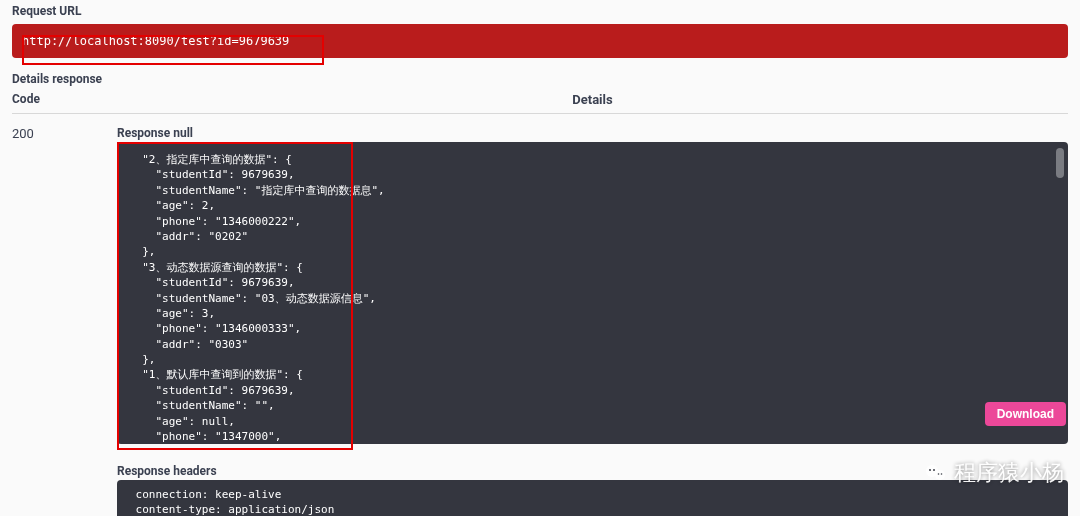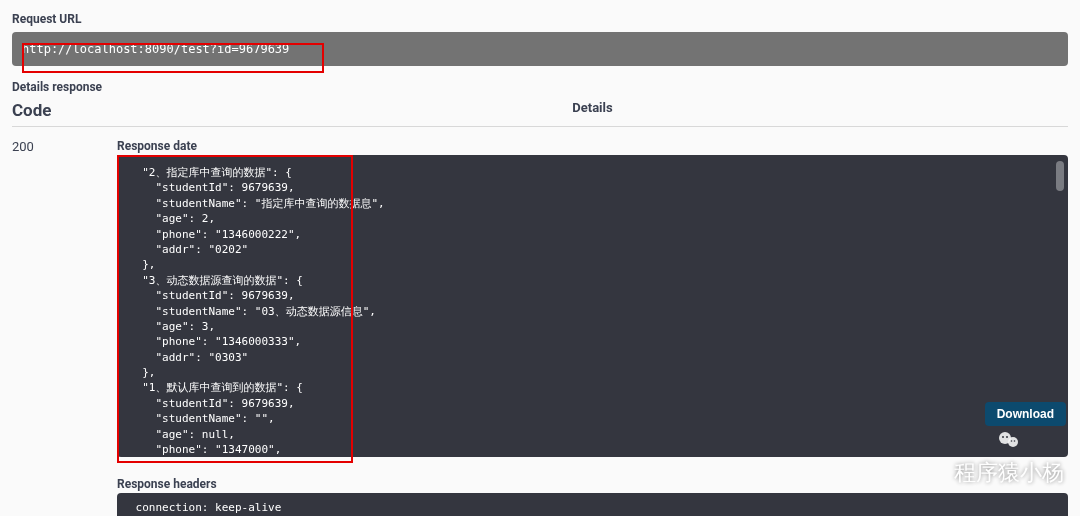--- a/index.html
+++ b/index.html
@@ -13,24 +13,24 @@
     overflow: hidden;
     position: relative;
   }
   .page {
     padding: 0 12px;
   }
   .section-title {
     font-size: 12px;
     font-weight: 700;
     color: #3b4151;
-    margin: 12px 0 6px 0;
+    margin: 4px 0 6px 0;
   }
   .url-box {
-    background: #737373;
+    background: #b91c1c;
     color: #fff;
     border-radius: 4px;
     padding: 10px 10px;
     font-family: Menlo, Monaco, Consolas, monospace;
     font-size: 12px;
     position: relative;
   }
   .url-highlight {
     position: absolute;
     border: 2px solid #e40000;
@@ -41,21 +41,21 @@
   }
   .section-server {
     margin-top: 14px;
   }
   .table-head {
     display: flex;
     border-bottom: 1px solid #d8d8d8;
     padding-bottom: 6px;
     margin-top: 6px;
   }
-  .col-code { width: 105px; font-weight:700; font-size:17px; }
+  .col-code { width: 105px; font-weight:700; font-size:12px; }
   .col-details { flex:1; font-weight:700; font-size:13px;text-align:center; }
   .row {
     display: flex;
     padding-top: 12px;
   }
   .code-val { width: 105px; font-size:13px; }
   .details-col { flex:1; min-width:0; }
   .resp-label {
     font-size: 12px;
     font-weight: 700;
@@ -96,21 +96,21 @@
     top: 0; left: 0;
     width: 8px;
     height: 30px;
     background: rgba(255,255,255,0.35);
     border-radius: 4px;
   }
   .download-btn {
     position: absolute;
     right: 14px;
     top: 402px;
-    background: #0c4a6e;
+    background: #ec4899;
     color: #fff;
     font-size: 12px;
     font-weight: 600;
     padding: 5px 12px;
     border-radius: 4px;
     border: none;
     cursor: pointer;
     z-index: 10;
   }
   .headers-block {
@@ -130,21 +130,20 @@
     bottom: 28px;
     color: #fff;
     font-size: 22px;
     font-weight: 500;
     display: flex;
     align-items: center;
     gap: 6px;
     z-index: 20;
     opacity: 0.95;
     text-shadow: 0 0 4px rgba(0,0,0,0.5);
-    flex-direction: column;
   }
   .wm-icon {
     width: 24px; height: 24px;
     display: inline-block;
   }
 </style>
 </head>
 <body>
 
 <div class="page">
@@ -161,21 +160,21 @@
     <div class="section-title">Details response</div>
 
     <div class="table-head">
       <div class="col-code">Code</div>
       <div class="col-details">Details</div>
     </div>
 
     <div class="row">
       <div class="code-val">200</div>
       <div class="details-col">
-        <div class="resp-label">Response date</div>
+        <div class="resp-label">Response null</div>
         <div class="code-block-wrap">
           <div class="code-block">  "2、指定库中查询的数据": {
     "studentId": 9679639,
     "studentName": "指定库中查询的数据息",
     "age": 2,
     "phone": "1346000222",
     "addr": "0202"
   },
   "3、动态数据源查询的数据": {
     "studentId": 9679639,

